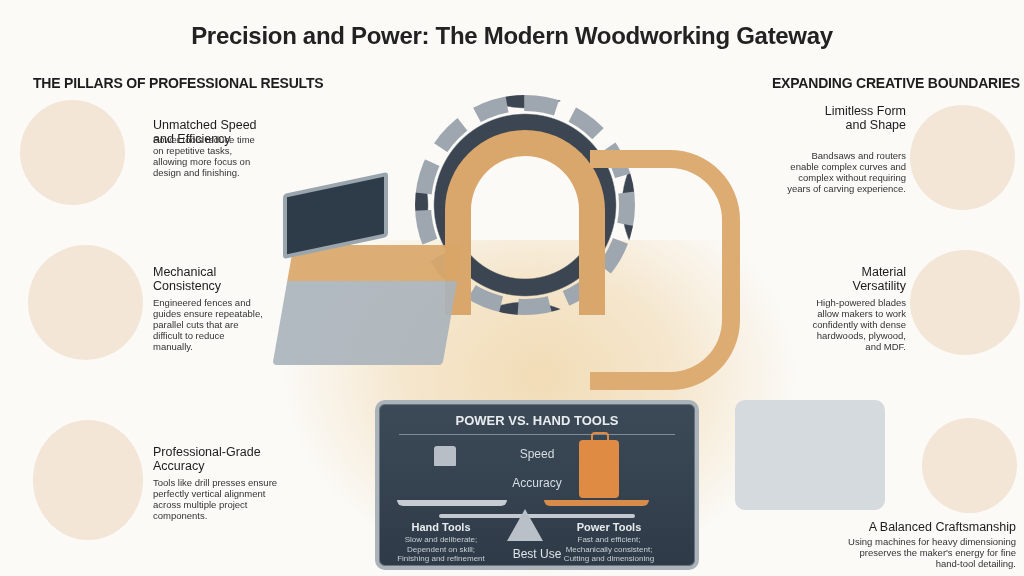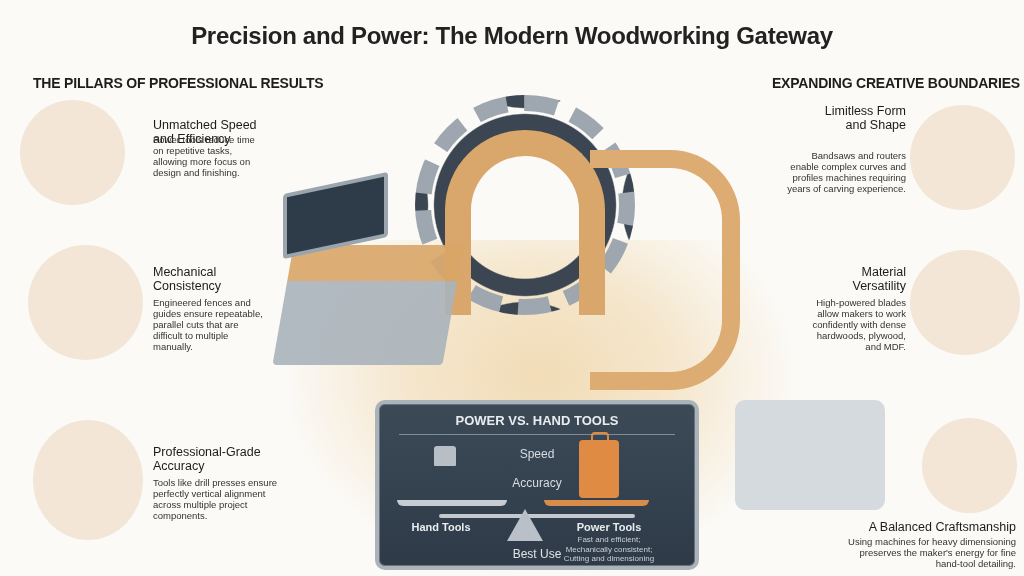--- a/index.html
+++ b/index.html
@@ -100,21 +100,21 @@
 
 <div class="illus" style="left:28px;top:245px;width:115px;height:115px;"></div>
 <div class="item-title" style="left:153px;top:265px;">
   <div>Mechanical</div>
   <div>Consistency</div>
 </div>
 <div class="item-desc" style="left:153px;top:297px;">
   <div>Engineered fences and</div>
   <div>guides ensure repeatable,</div>
   <div>parallel cuts that are</div>
-  <div>difficult to multiple</div>
+  <div>difficult to reduce</div>
   <div>manually.</div>
 </div>
 
 <div class="illus" style="left:33px;top:420px;width:110px;height:120px;"></div>
 <div class="item-title" style="left:153px;top:445px;">
   <div>Professional-Grade</div>
   <div>Accuracy</div>
 </div>
 <div class="item-desc" style="left:153px;top:477px;">
   <div>Tools like drill presses ensure</div>
@@ -124,21 +124,21 @@
 </div>
 
 <div class="illus" style="left:910px;top:105px;width:105px;height:105px;"></div>
 <div class="item-title right" style="right:118px;top:104px;">
   <div>Limitless Form</div>
   <div>and Shape</div>
 </div>
 <div class="item-desc right" style="right:118px;top:150px;">
   <div>Bandsaws and routers</div>
   <div>enable complex curves and</div>
-  <div>profiles machines requiring</div>
+  <div>complex without requiring</div>
   <div>years of carving experience.</div>
 </div>
 
 <div class="illus" style="left:910px;top:250px;width:110px;height:105px;"></div>
 <div class="item-title right" style="right:118px;top:265px;">
   <div>Material</div>
   <div>Versatility</div>
 </div>
 <div class="item-desc right" style="right:118px;top:297px;">
   <div>High-powered blades</div>
@@ -164,20 +164,25 @@
   <div class="panel-rule"></div>
   <div class="metric" style="top:43px;">Speed</div>
   <div class="metric" style="top:72px;">Accuracy</div>
   <div class="weight-l"></div>
   <div class="weight-r"></div>
   <div class="tray tray-left"></div>
   <div class="tray tray-right"></div>
   <div class="beam"></div>
   <div class="fulcrum"></div>
   <div class="side-title" style="left:12px;">Hand Tools</div>
+  <div class="side-desc" style="left:12px;">
+    <div>Slow and deliberate;</div>
+    <div>Dependent on skill;</div>
+    <div>Finishing and refinement</div>
+  </div>
   <div class="side-title" style="left:180px;">Power Tools</div>
   <div class="side-desc" style="left:180px;">
     <div>Fast and efficient;</div>
     <div>Mechanically consistent;</div>
     <div>Cutting and dimensioning</div>
   </div>
   <div class="best-use">Best Use</div>
 </div>
 
 </body></html>

